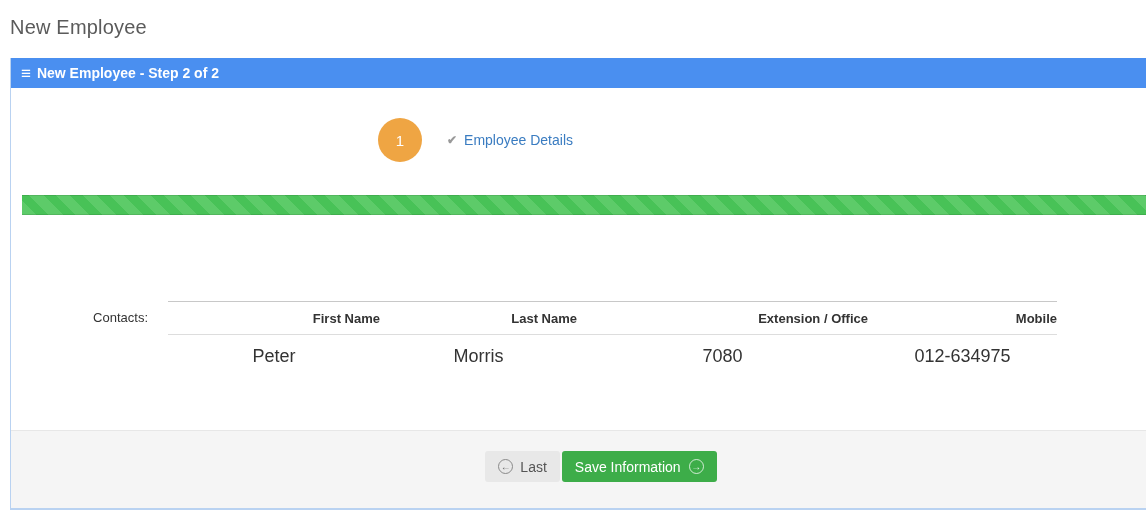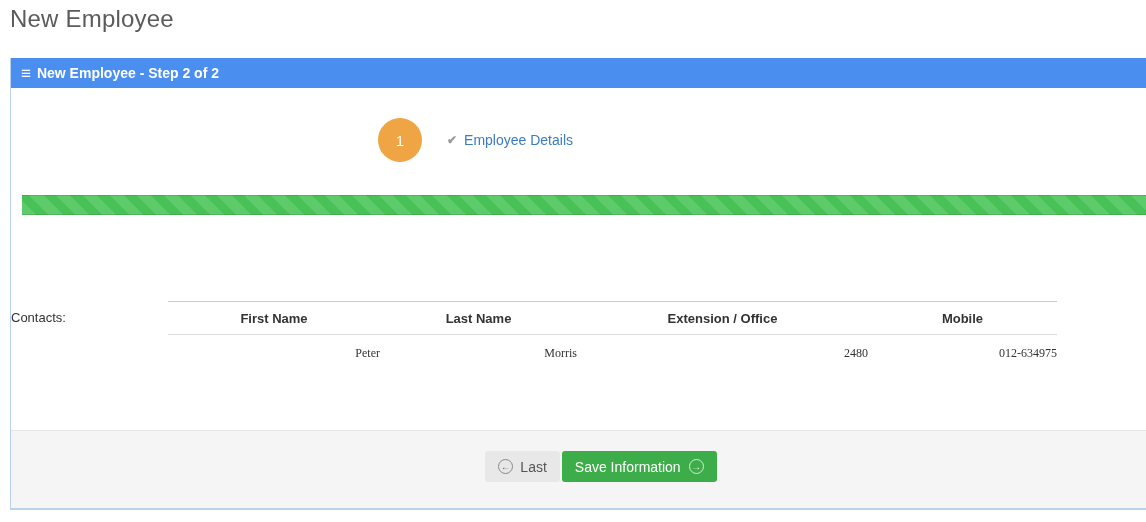--- a/index.html
+++ b/index.html
@@ -1,22 +1,22 @@
 <!DOCTYPE html>
 <html style="--header-bg: #4a8ff0; --panel-border: #b9d2f1; --step-circle: #efa543; --step-label: #3a7cc1; --progress-green: #48c257; --progress-stripe: #5dcb69; --save-button: #3dad49;"><head>
 <meta charset="utf-8">
 <style>
   html, body { margin:0; padding:0; }
   body {
     width:1146px; height:522px; overflow:hidden; position:relative;
     background:#ffffff; font-family:"Liberation Sans", sans-serif;
   }
   .page-title {
-    position:absolute; left:10px; top:5px; margin:0;
-    font-size:24px; font-weight:300; color:#5b5b5b; letter-spacing:.2px;
+    position:absolute; left:10px; top:16px; margin:0;
+    font-size:20px; font-weight:300; color:#5b5b5b; letter-spacing:.2px;
   }
   .panel {
     position:absolute; left:10px; top:58px; width:1182px; height:452px;
     box-sizing:border-box; background:#fff;
     border-left:1px solid var(--panel-border,#b9d2f1);
     border-right:1px solid var(--panel-border,#b9d2f1);
     border-bottom:2px solid var(--panel-border,#b9d2f1);
   }
   .panel-header {
     height:30px; line-height:30px; background:var(--header-bg,#4a8ff0);
@@ -39,27 +39,27 @@
       var(--progress-stripe,#5dcb69) 0 10px,
       var(--progress-green,#48c257) 10px 19px);
     box-shadow: inset 0 1px 0 rgba(0,0,0,.10), inset 0 -1px 0 rgba(0,0,0,.10);
   }
   .confirm-heading {
     position:absolute; left:11px; top:160px; margin:0;
     font-size:19px; font-weight:400; color:#4f4f4f;
   }
   .confirm-row { position:absolute; left:0; top:213px; width:100%; display:flex; }
   .contacts-label {
-    width:137px; text-align:left; font-size:13px; color:#333; padding-top:9px;
+    width:137px; text-align:right; font-size:13px; color:#333; padding-top:9px;
     flex:0 0 137px;
   }
   table.contacts-table { margin-left:20px; width:889px; border-collapse:collapse; table-layout:fixed; }
   .contacts-table thead tr { border-top:1px solid #c8c8c8; border-bottom:1px solid #dddddd; }
-  .contacts-table th { text-align:center; font-size:13px; color:#333; font-weight:bold; padding:9px 0 8px; }
-  .contacts-table td { text-align:right; font-size:12px; color:#333; padding:11px 0;font-family:Liberation Serif, serif; }
+  .contacts-table th { text-align:right; font-size:13px; color:#333; font-weight:bold; padding:9px 0 8px; }
+  .contacts-table td { text-align:center; font-size:18px; color:#333; padding:11px 0; }
   .col-first { width:212px; } .col-last { width:197px; }
   .col-ext { width:291px; } .col-mobile { width:189px; }
   .panel-footer {
     position:absolute; left:0; right:0; bottom:0; height:78px; box-sizing:border-box;
     background:#f5f5f5; border-top:1px solid #e7e7e7;
     text-align:center; padding-top:20px;
   }
   .btn {
     display:inline-flex; align-items:center; height:31px; border:none;
     border-radius:3px; font-size:14px; padding:0 13px; margin:0 1px;
@@ -111,21 +111,21 @@
             <th>First Name</th>
             <th>Last Name</th>
             <th>Extension / Office</th>
             <th>Mobile</th>
           </tr>
         </thead>
         <tbody>
           <tr>
             <td>Peter</td>
             <td>Morris</td>
-            <td>2480</td>
+            <td>7080</td>
             <td>012-634975</td>
           </tr>
         </tbody>
       </table>
     </div>
 
   </div>
 
   <div class="panel-footer">
     <button class="btn btn-back">

